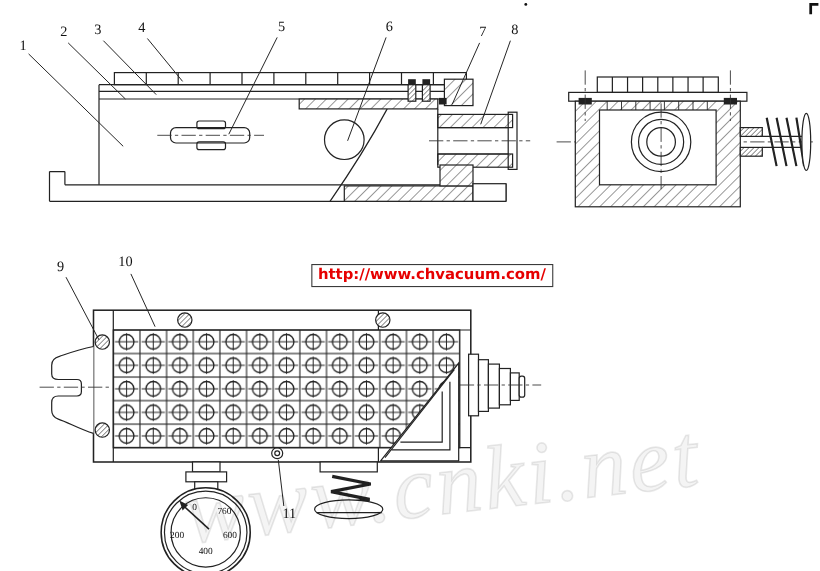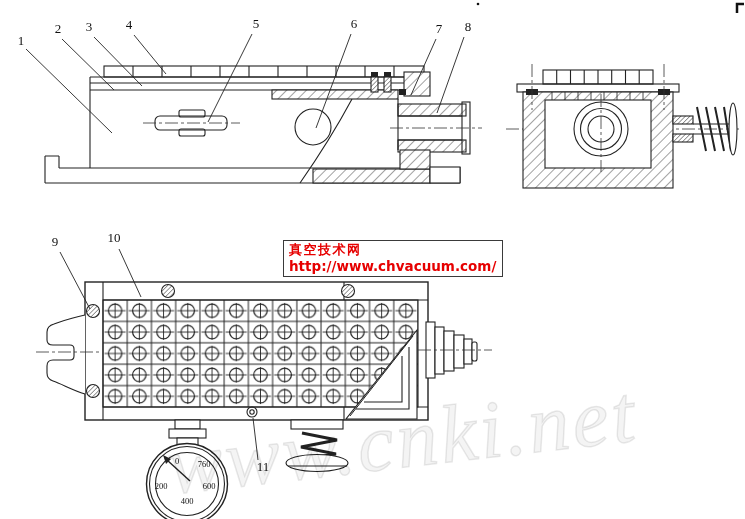--- a/index.html
+++ b/index.html
@@ -195,17 +195,16 @@
       <text class="co" x="263" y="471" text-anchor="middle">11</text>
     </g>
 
     <g stroke="#111">
       <path d="M737,13 V4 H744" stroke-width="2.5" fill="none"></path>
       <circle cx="478" cy="4" r="1.3" fill="#111" stroke="none"></circle>
     </g>
   </svg>
 
   <div class="redbox">
-    <div class="r1">真空技术网</div>
     <div class="r2">http://www.chvacuum.com/</div>
   </div>
 
 </div>
 
 </body></html>

